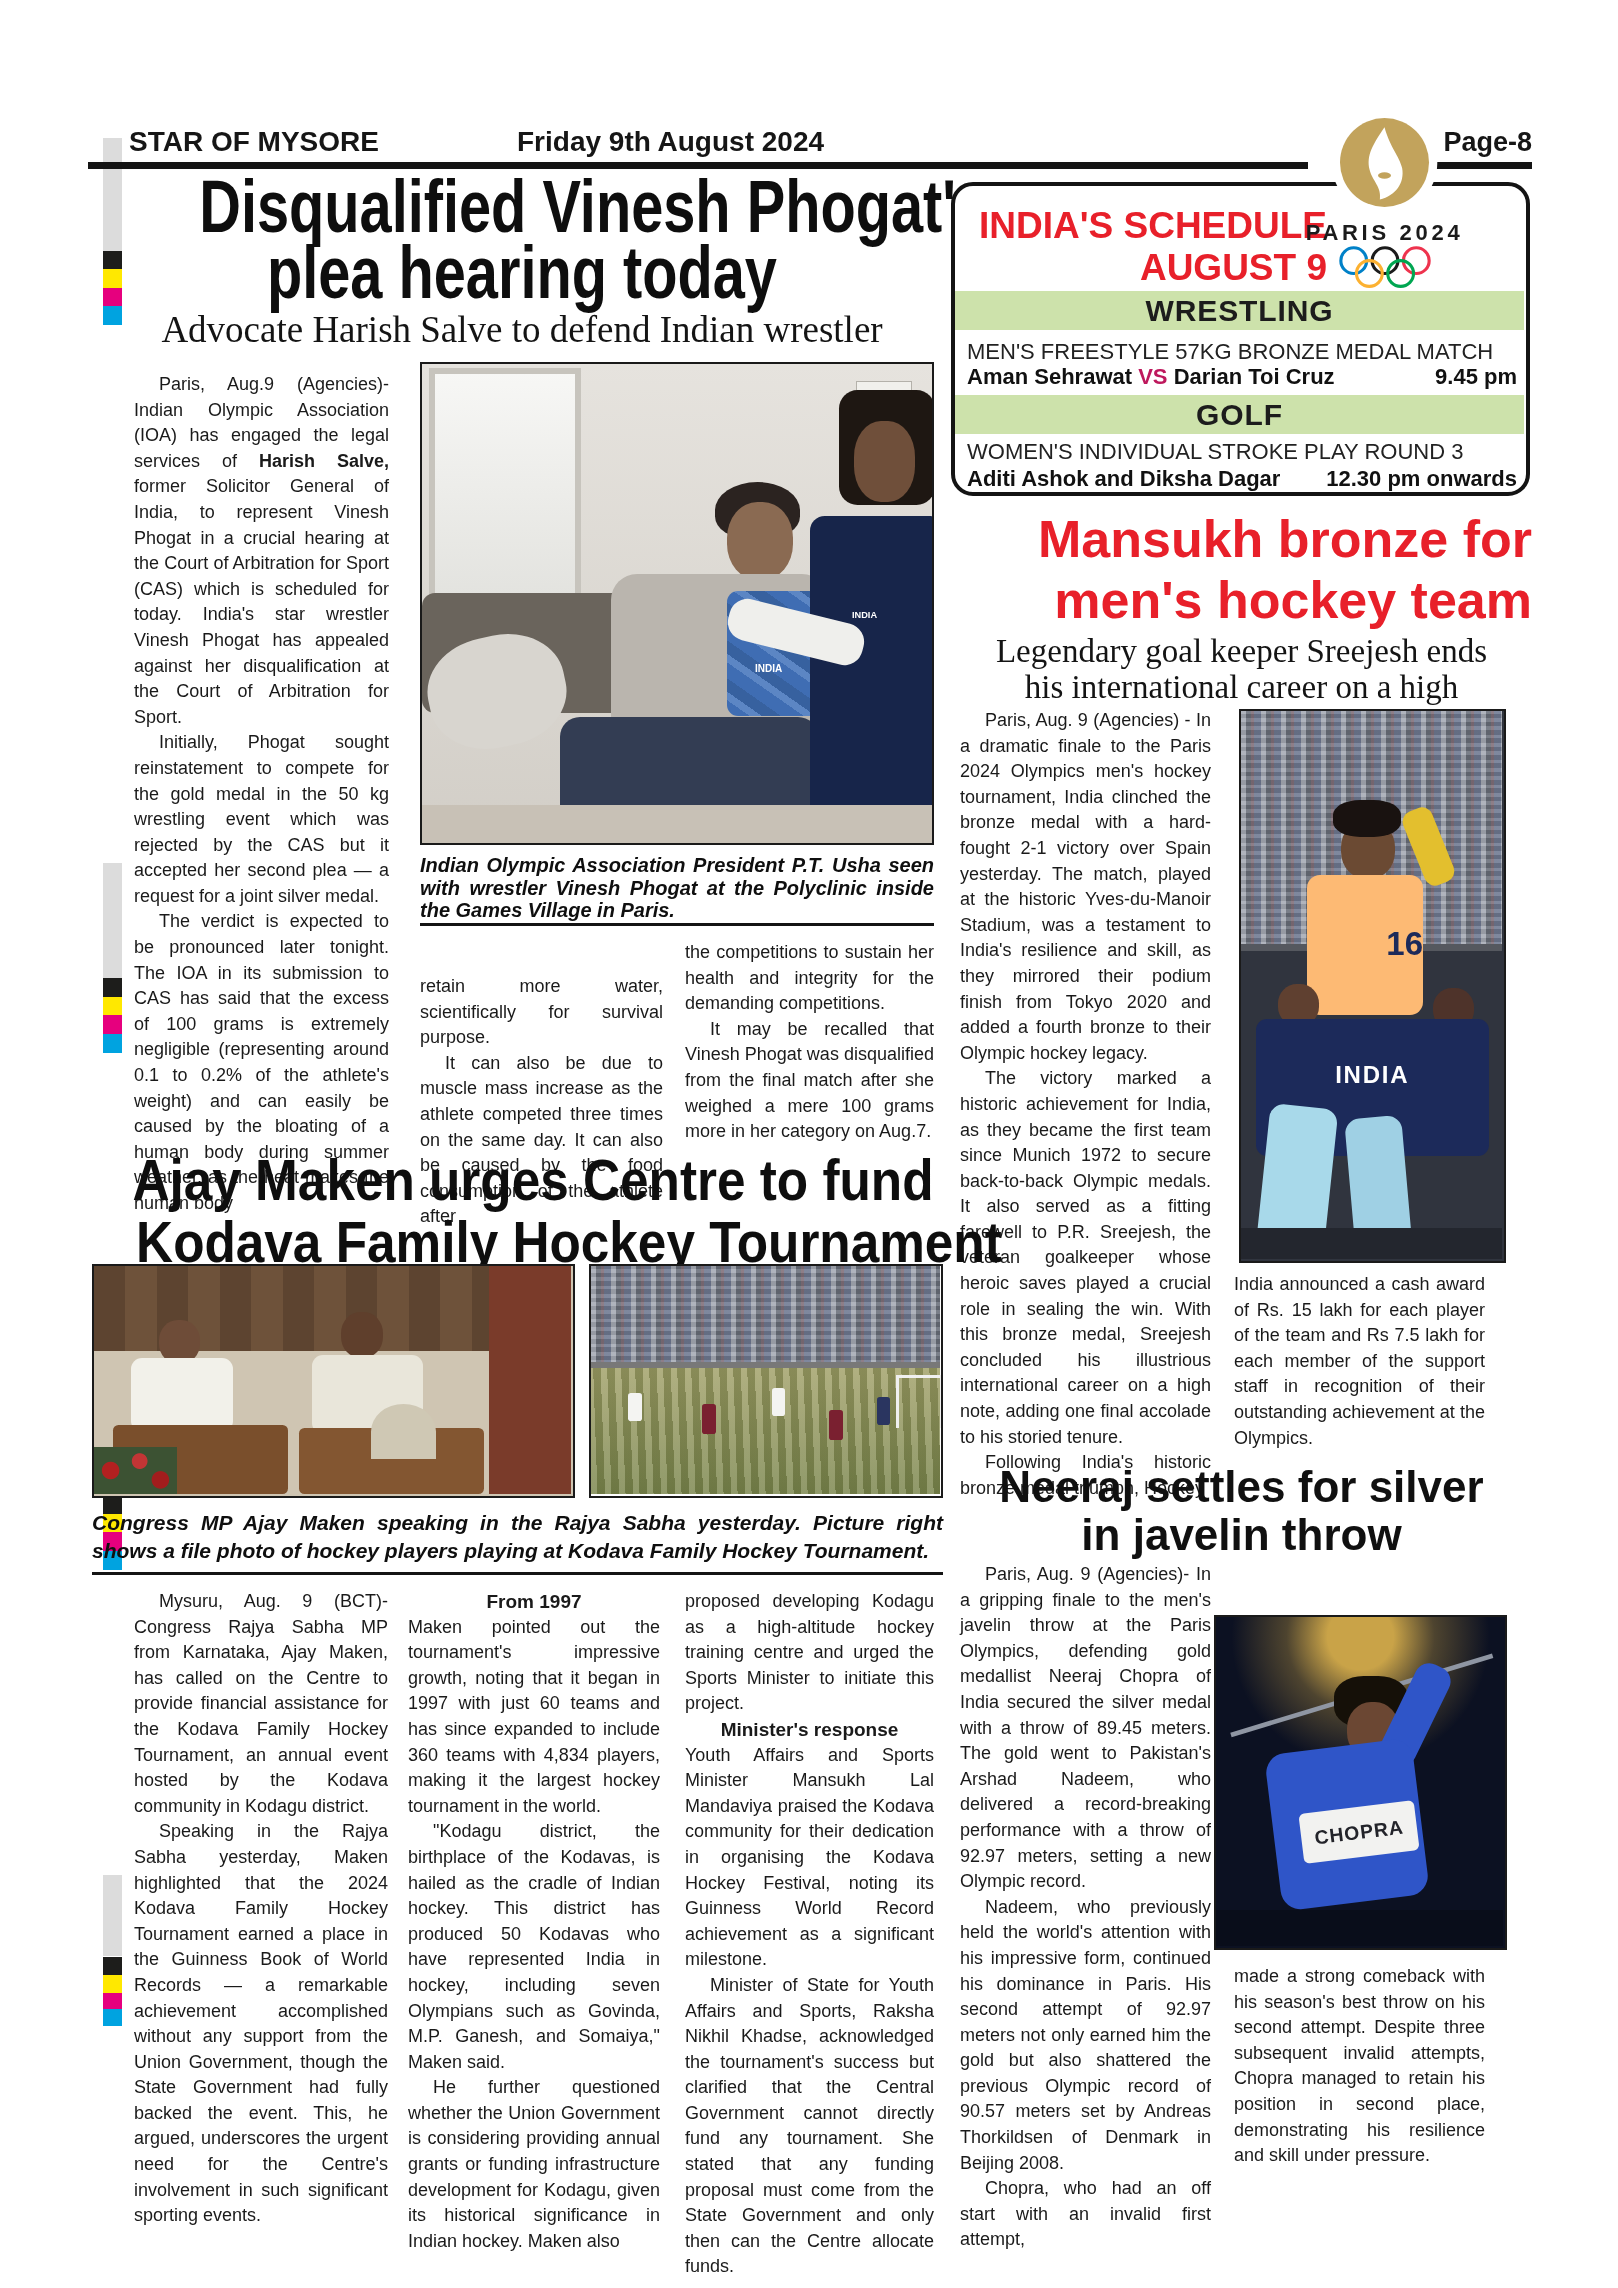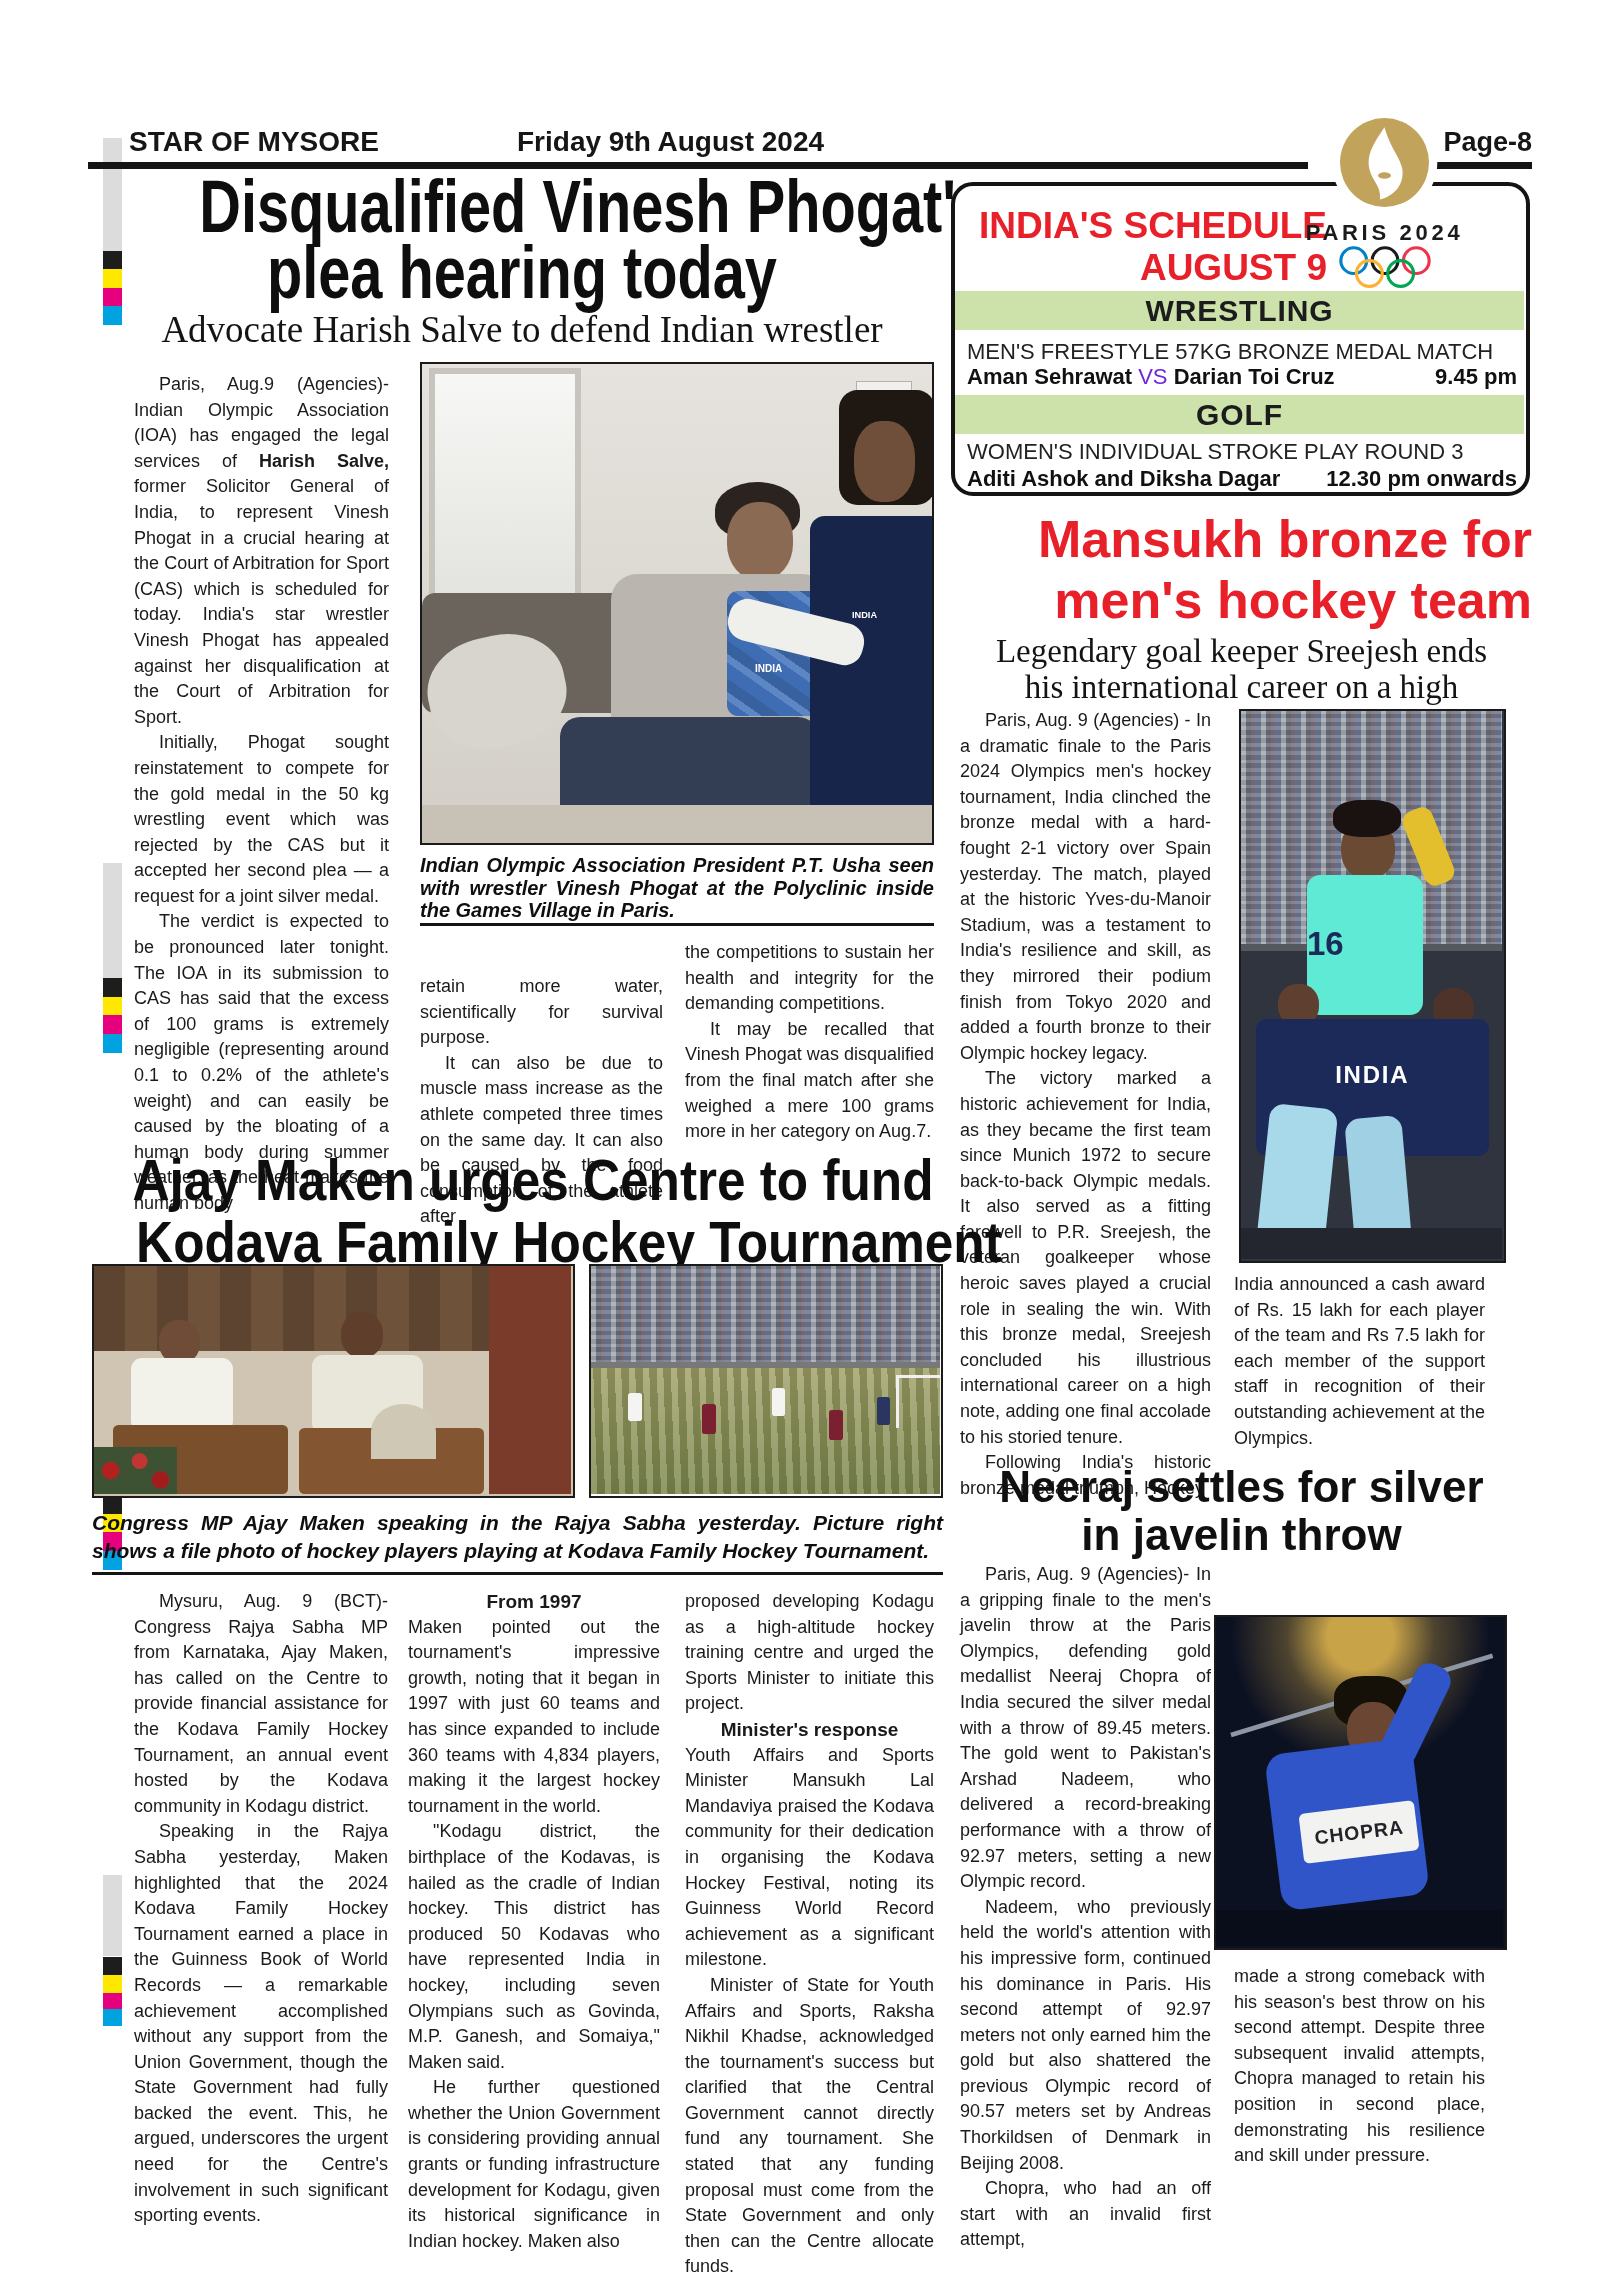--- a/index.html
+++ b/index.html
@@ -15,21 +15,21 @@
   .condense{display:inline-block;transform-origin:50% 50%;}
   .serifsub{font-family:"Liberation Serif",serif;color:#141414;text-align:center;}
   .cap{font-weight:700;font-style:italic;font-size:20px;line-height:22.6px;text-align:justify;color:#0f0f0f;}
   .cap2{font-weight:700;font-style:italic;font-size:21px;line-height:28px;text-align:justify;color:#0f0f0f;}
   .rule{background:#141414;}
   .photo{box-sizing:border-box;border:2.8px solid #1a1a1a;overflow:hidden;}
   .band{display:flex;align-items:center;justify-content:center;font-weight:700;
         font-size:30px;letter-spacing:0.9px;color:#1c1c1c;}
   .evt{font-size:22px;color:#222;white-space:nowrap;}
   .names{font-size:22px;font-weight:700;color:#111;white-space:nowrap;}
-  .vs{font-weight:400;color:#6d28d9;margin-top:44px;}
+  .vs{font-weight:700;color:#be185d;margin-top:44px;}
   .sched-time{font-weight:700;}
   .redhead{color:#e8202a;font-weight:800;text-align:right;}
   .mottle{background-color:#868d9b;background-image:
      repeating-linear-gradient(90deg,rgba(255,255,255,.25) 0 4.6px,rgba(0,0,0,.18) 4.6px 10px,rgba(120,40,40,.25) 10px 13px,rgba(40,60,120,.2) 13px 20px),
      repeating-linear-gradient(0deg,rgba(255,255,255,.12) 0 3.7px,rgba(0,0,0,.14) 3.7px 8.3px);}
   .grassmottle{background-color:#97995f;background-image:
      repeating-linear-gradient(88deg,rgba(255,255,255,.15) 0 6.5px,rgba(60,70,30,.25) 6.5px 14px),
      linear-gradient(#a3a26b,#7d8850);}
 </style>
 </head>
@@ -161,21 +161,21 @@
       <p class="para">The victory marked a historic achievement for India, as they became the first team since Munich 1972 to secure back-to-back Olympic medals. It also served as a fitting farewell to P.R. Sreejesh, the veteran goalkeeper whose heroic saves played a crucial role in sealing the win. With this bronze medal, Sreejesh concluded his illustrious international career on a high note, adding one final accolade to his storied tenure.</p>
       <p class="para">Following India's historic bronze medal triumph, Hockey</p>
     </div>
 
   <div class="abs photo" style="left:1239px;top:709px;width:267px;height:554px;background:#30343e;">
     <div class="abs mottle" style="left:0;top:0;width:261px;height:235px;"></div>
     <div class="abs" style="left:0;top:233px;width:261px;height:6.5px;background:#55585f;"></div>
     <div class="abs" style="left:100px;top:109px;width:54px;height:59px;background:#6b4a33;border-radius:46%;"></div>
     <div class="abs" style="left:92px;top:89px;width:68px;height:37px;background:#191210;border-radius:40%;"></div>
     <div class="abs" style="left:172px;top:96px;width:31px;height:79px;background:#e3bf2e;border-radius:11px;transform:rotate(-22deg);"></div>
-    <div class="abs" style="left:66px;top:164px;width:116px;height:140px;background:#5eead4;border-radius:13px;text-align:left;">
+    <div class="abs" style="left:66px;top:164px;width:116px;height:140px;background:#fdba74;border-radius:13px;text-align:right;">
       <span style="font-size:33px;font-weight:800;color:#1c2a5a;line-height:138px;">16</span>
     </div>
     <div class="abs" style="left:37px;top:273px;width:41px;height:42px;background:#5f4030;border-radius:46%;"></div>
     <div class="abs" style="left:192px;top:277px;width:41px;height:42px;background:#4e332a;border-radius:46%;"></div>
     <div class="abs" style="left:14.8px;top:308px;width:233px;height:137px;background:#1c2a5a;border-radius:11px;text-align:center;">
       <span style="font-size:24px;font-weight:800;color:#fff;line-height:111px;letter-spacing:1.8px;">INDIA</span>
     </div>
     <div class="abs" style="left:22px;top:395px;width:68px;height:146px;background:#a8d9ea;border-radius:14.8px;transform:rotate(6deg);"></div>
     <div class="abs" style="left:109px;top:406px;width:57px;height:137px;background:#9fd0e4;border-radius:14.8px;transform:rotate(-5deg);"></div>
     <div class="abs" style="left:0;top:517px;width:261px;height:31px;background:#23262e;"></div>

